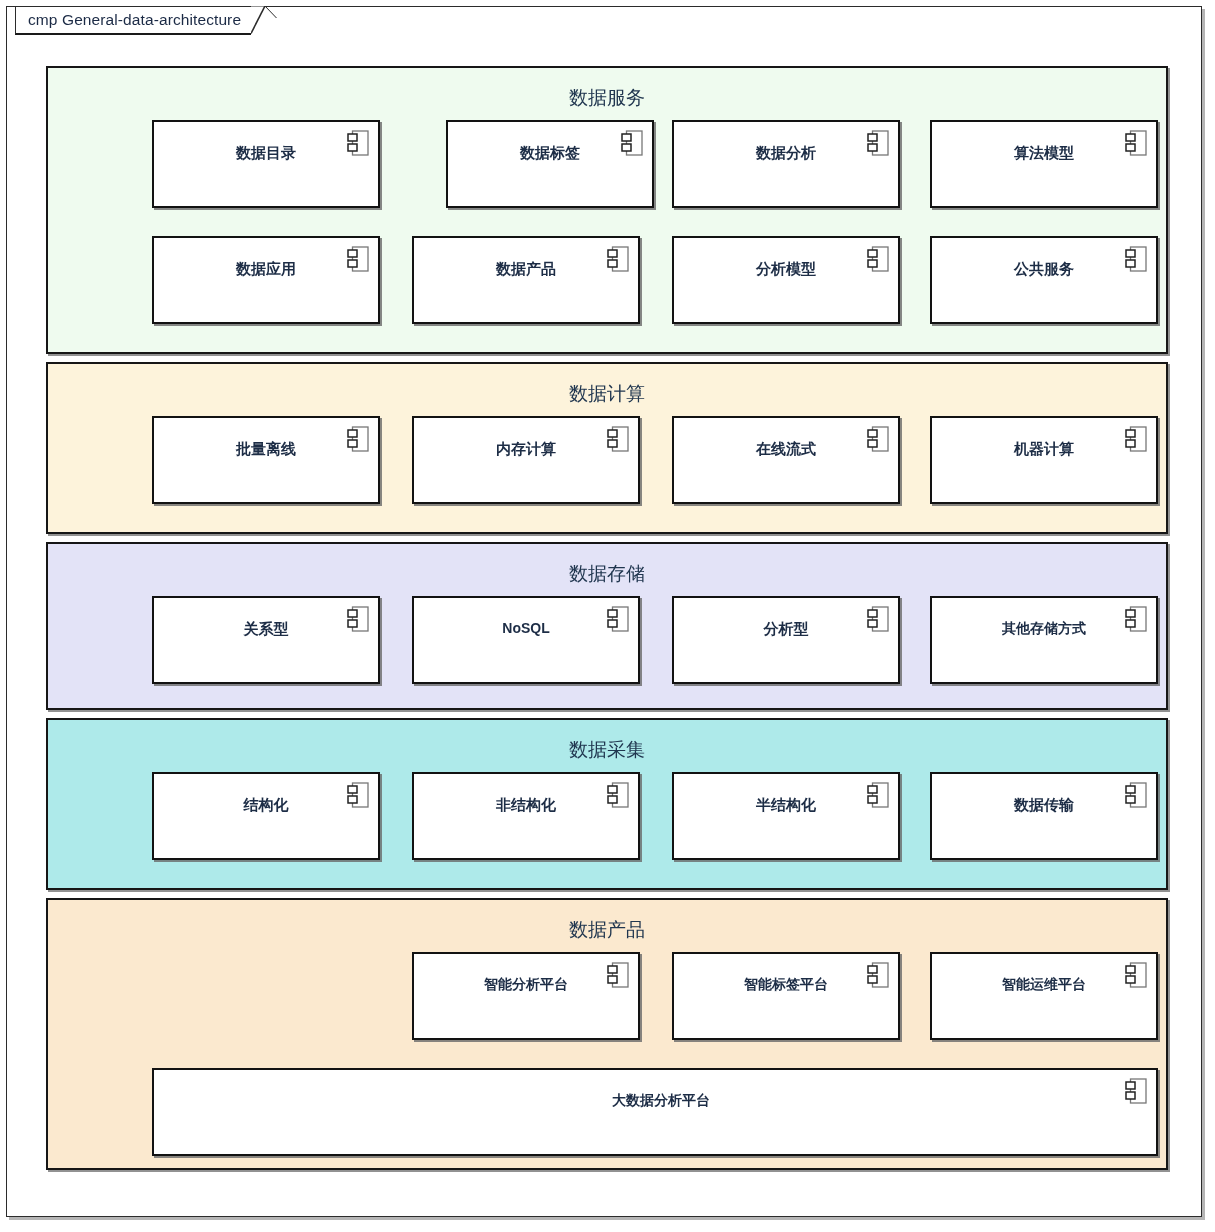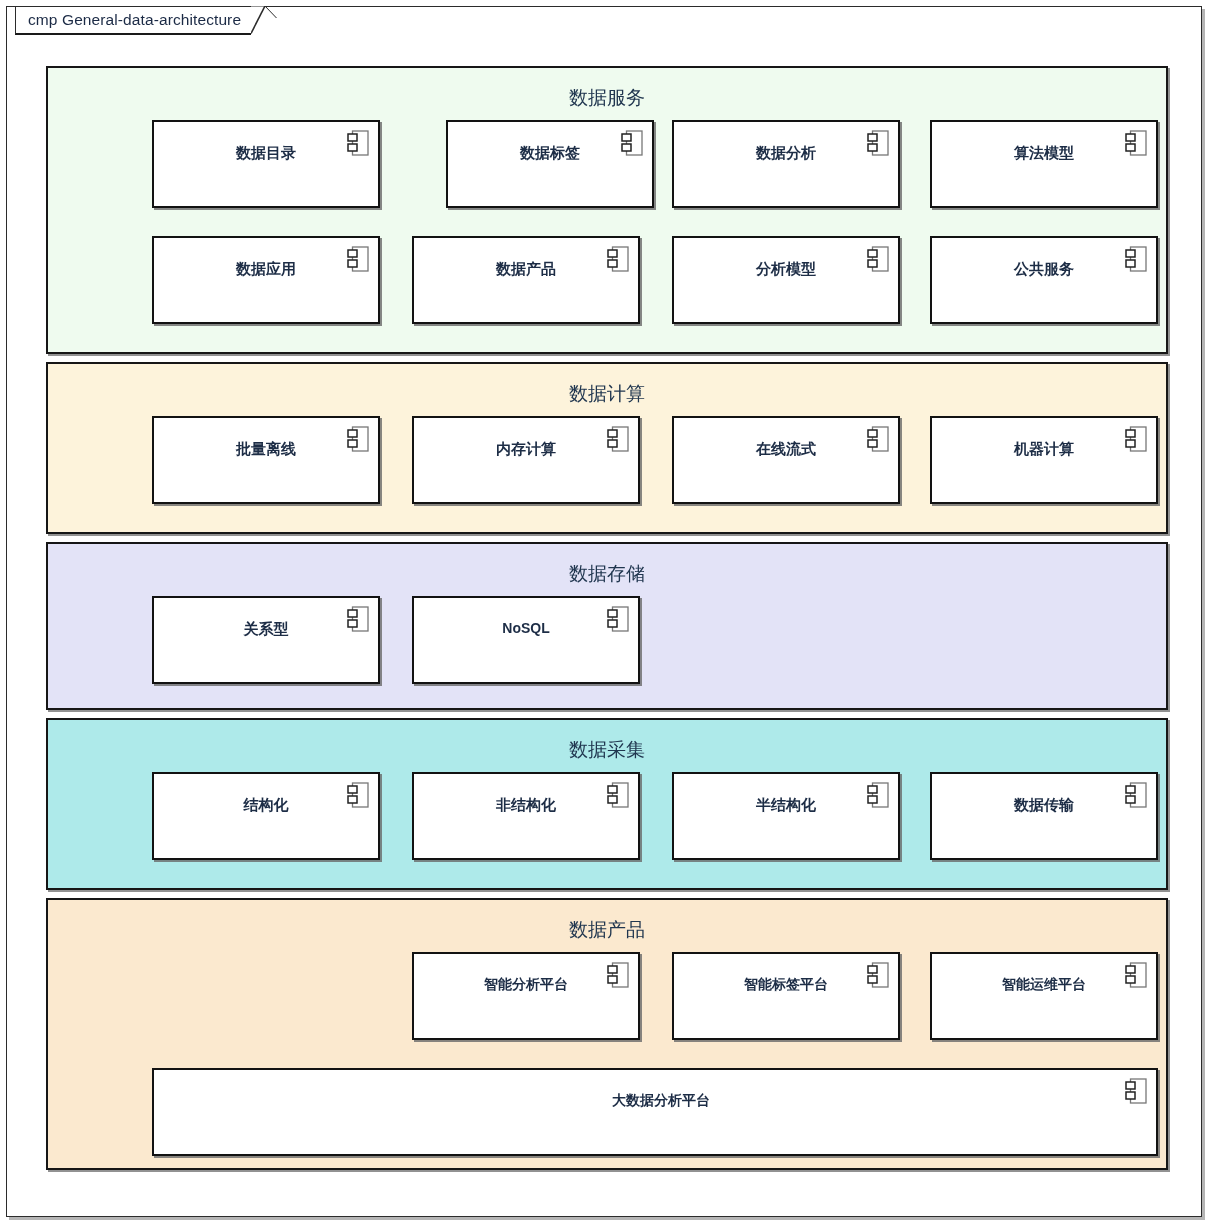--- a/index.html
+++ b/index.html
@@ -282,20 +282,40 @@
         <div class="component" style="left: 364px; top: 52px; width: 228px; height: 88px;">
           <div class="component-label small" style="top: 23px;">NoSQL</div>
           <div class="comp-icon" style="right: 9px; top: 8px;">
             <svg width="22" height="26" viewBox="0 0 22 26" aria-hidden="true">
               <rect x="5.5" y="1" width="15.5" height="24" fill="#ffffff" stroke="#777777" stroke-width="1.3"></rect>
               <rect x="1" y="4" width="9" height="7" fill="#ffffff" stroke="#222222" stroke-width="1.5"></rect>
               <rect x="1" y="14" width="9" height="7" fill="#ffffff" stroke="#222222" stroke-width="1.5"></rect>
             </svg>
           </div>
         </div>
+        <div class="component" style="left: 624px; top: 52px; width: 228px; height: 88px;">
+          <div class="component-label" style="top: 23px;">分析型</div>
+          <div class="comp-icon" style="right: 9px; top: 8px;">
+            <svg width="22" height="26" viewBox="0 0 22 26" aria-hidden="true">
+              <rect x="5.5" y="1" width="15.5" height="24" fill="#ffffff" stroke="#777777" stroke-width="1.3"></rect>
+              <rect x="1" y="4" width="9" height="7" fill="#ffffff" stroke="#222222" stroke-width="1.5"></rect>
+              <rect x="1" y="14" width="9" height="7" fill="#ffffff" stroke="#222222" stroke-width="1.5"></rect>
+            </svg>
+          </div>
+        </div>
+        <div class="component" style="left: 882px; top: 52px; width: 228px; height: 88px;">
+          <div class="component-label small" style="top: 23px;">其他存储方式</div>
+          <div class="comp-icon" style="right: 9px; top: 8px;">
+            <svg width="22" height="26" viewBox="0 0 22 26" aria-hidden="true">
+              <rect x="5.5" y="1" width="15.5" height="24" fill="#ffffff" stroke="#777777" stroke-width="1.3"></rect>
+              <rect x="1" y="4" width="9" height="7" fill="#ffffff" stroke="#222222" stroke-width="1.5"></rect>
+              <rect x="1" y="14" width="9" height="7" fill="#ffffff" stroke="#222222" stroke-width="1.5"></rect>
+            </svg>
+          </div>
+        </div>
       </div>
       <div class="layer" style="left: 46px; top: 718px; width: 1122px; height: 172px; background: rgb(174, 234, 234);">
         <div class="layer-title" style="top: 20px;">数据采集</div>
         <div class="component" style="left: 104px; top: 52px; width: 228px; height: 88px;">
           <div class="component-label" style="top: 23px;">结构化</div>
           <div class="comp-icon" style="right: 9px; top: 8px;">
             <svg width="22" height="26" viewBox="0 0 22 26" aria-hidden="true">
               <rect x="5.5" y="1" width="15.5" height="24" fill="#ffffff" stroke="#777777" stroke-width="1.3"></rect>
               <rect x="1" y="4" width="9" height="7" fill="#ffffff" stroke="#222222" stroke-width="1.5"></rect>
               <rect x="1" y="14" width="9" height="7" fill="#ffffff" stroke="#222222" stroke-width="1.5"></rect>

